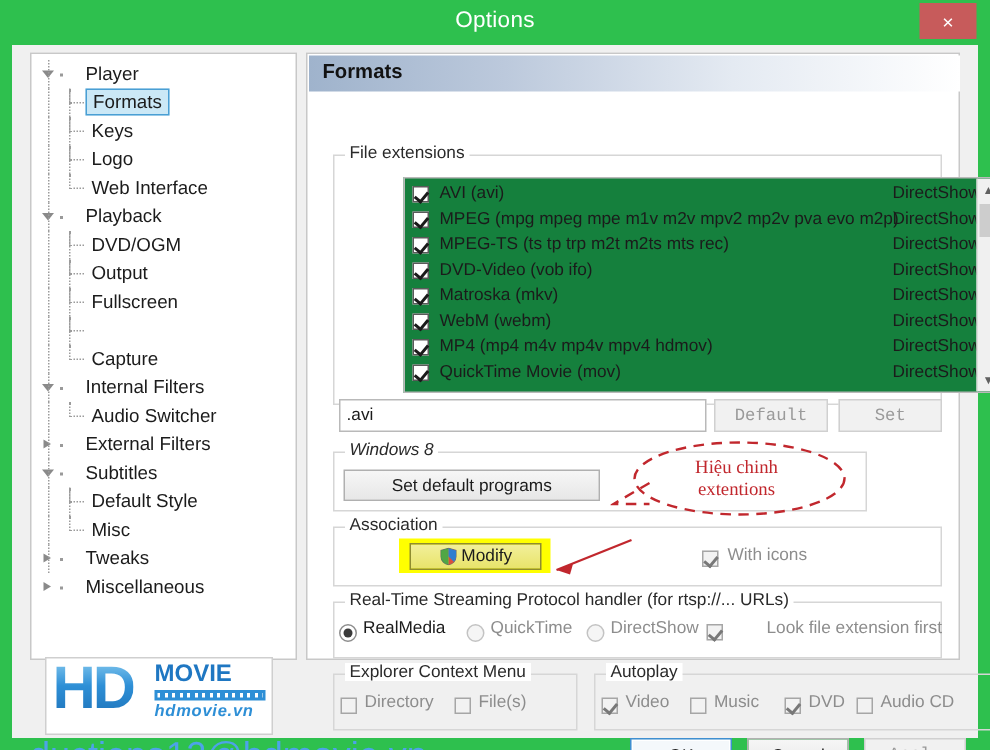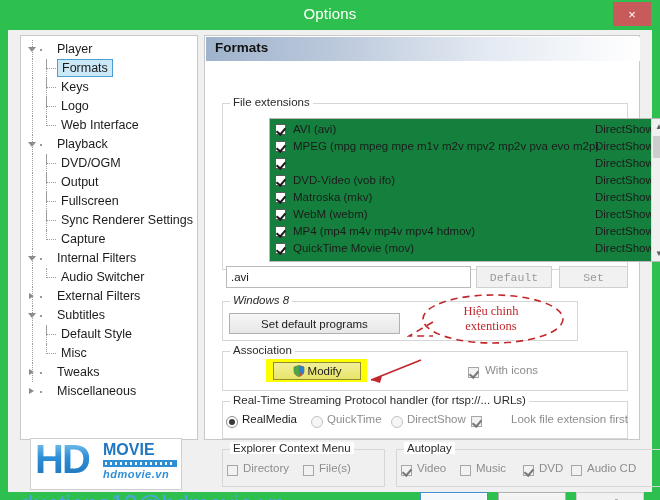--- a/index.html
+++ b/index.html
@@ -230,21 +230,21 @@
       <div style="position:absolute;left:0;top:4px;right:0;" id="tree-host">
           <div class="tnode tn-root"><span class="tri open"></span><span class="dot"></span><span class="vline2"></span><span class="lbl">Player</span></div>
           <div class="tnode tn-child tn-sel"><span class="elbow"></span><span class="vline"></span><span class="vline2"></span><span class="lbl">Formats</span></div>
           <div class="tnode tn-child"><span class="elbow"></span><span class="vline"></span><span class="vline2"></span><span class="lbl">Keys</span></div>
           <div class="tnode tn-child"><span class="elbow"></span><span class="vline"></span><span class="vline2"></span><span class="lbl">Logo</span></div>
           <div class="tnode tn-child"><span class="elbow"></span><span class="vline2"></span><span class="lbl">Web Interface</span></div>
           <div class="tnode tn-root"><span class="tri open"></span><span class="dot"></span><span class="vline2"></span><span class="lbl">Playback</span></div>
           <div class="tnode tn-child"><span class="elbow"></span><span class="vline"></span><span class="vline2"></span><span class="lbl">DVD/OGM</span></div>
           <div class="tnode tn-child"><span class="elbow"></span><span class="vline"></span><span class="vline2"></span><span class="lbl">Output</span></div>
           <div class="tnode tn-child"><span class="elbow"></span><span class="vline"></span><span class="vline2"></span><span class="lbl">Fullscreen</span></div>
-          <div class="tnode tn-child"><span class="elbow"></span><span class="vline"></span><span class="vline2"></span><span class="lbl">Sync Renderer Settings</span></div>
+          <div class="tnode tn-child"><span class="elbow"></span><span class="vline"></span><span class="vline2"></span></div>
           <div class="tnode tn-child"><span class="elbow"></span><span class="vline2"></span><span class="lbl">Capture</span></div>
           <div class="tnode tn-root"><span class="tri open"></span><span class="dot"></span><span class="vline2"></span><span class="lbl">Internal Filters</span></div>
           <div class="tnode tn-child"><span class="elbow"></span><span class="vline2"></span><span class="lbl">Audio Switcher</span></div>
           <div class="tnode tn-root"><span class="tri"></span><span class="dot"></span><span class="vline2"></span><span class="lbl">External Filters</span></div>
           <div class="tnode tn-root"><span class="tri open"></span><span class="dot"></span><span class="vline2"></span><span class="lbl">Subtitles</span></div>
           <div class="tnode tn-child"><span class="elbow"></span><span class="vline"></span><span class="vline2"></span><span class="lbl">Default Style</span></div>
           <div class="tnode tn-child"><span class="elbow"></span><span class="vline2"></span><span class="lbl">Misc</span></div>
           <div class="tnode tn-root"><span class="tri"></span><span class="dot"></span><span class="vline2"></span><span class="lbl">Tweaks</span></div>
           <div class="tnode tn-root"><span class="tri"></span><span class="dot"></span><span class="lbl">Miscellaneous</span></div>
         </div>
@@ -267,20 +267,21 @@
             <span class="nm">AVI (avi)</span>
             <span class="ds">DirectShow</span>
           </div>
           <div class="extrow">
             <span class="cb on"></span>
             <span class="nm">MPEG (mpg mpeg mpe m1v m2v mpv2 mp2v pva evo m2p)</span>
             <span class="ds">DirectShow</span>
           </div>
           <div class="extrow">
             <span class="cb on"></span>
+            <span class="nm">MPEG-TS (ts tp trp m2t m2ts mts rec)</span>
             <span class="ds">DirectShow</span>
           </div>
           <div class="extrow">
             <span class="cb on"></span>
             <span class="nm">DVD-Video (vob ifo)</span>
             <span class="ds">DirectShow</span>
           </div>
           <div class="extrow">
             <span class="cb on"></span>
             <span class="nm">Matroska (mkv)</span>

